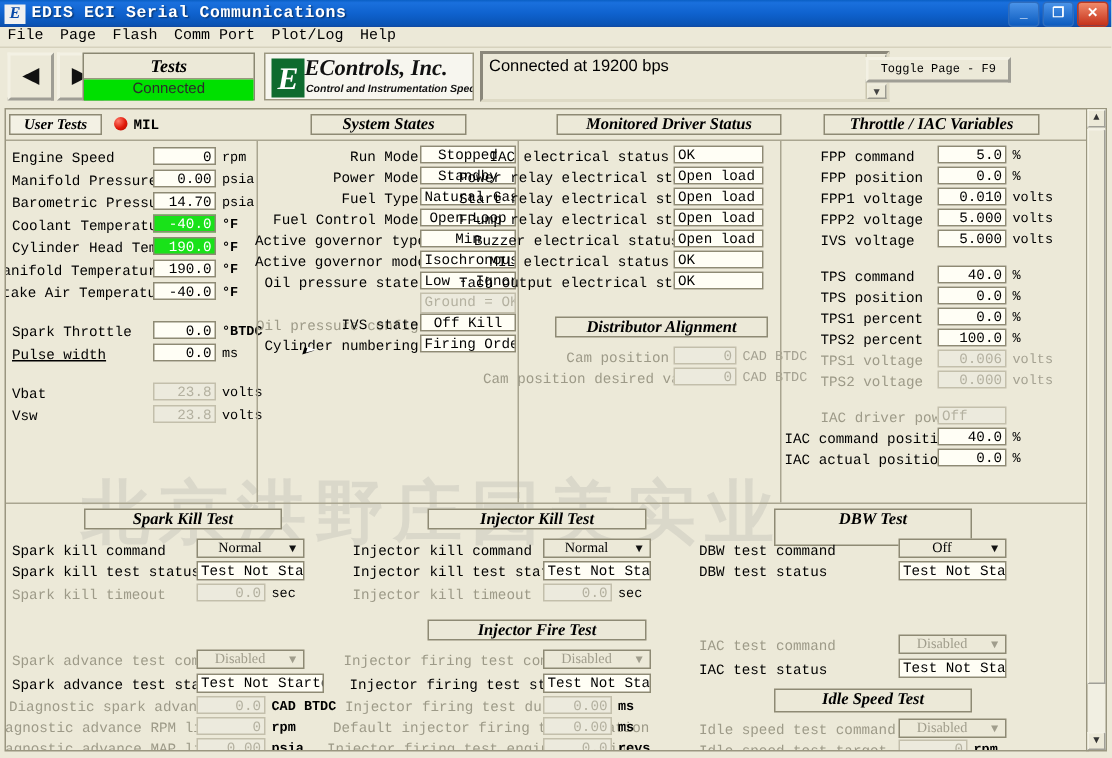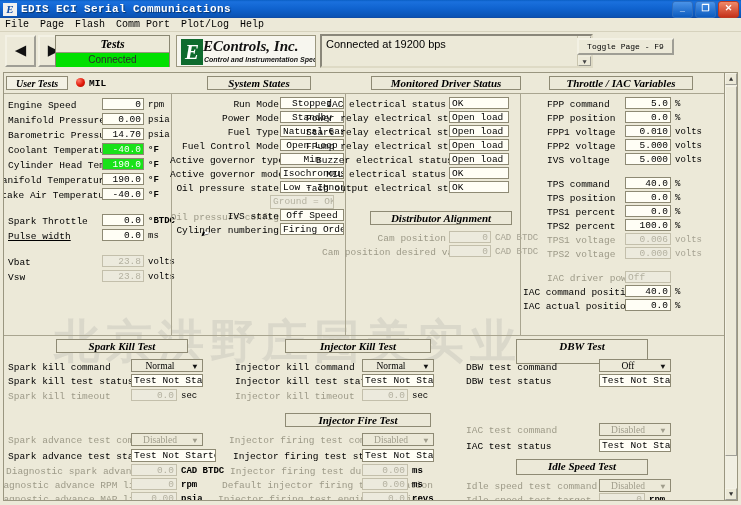--- a/index.html
+++ b/index.html
@@ -344,24 +344,24 @@
     <div class="lbl r" style="left:166px;top:82px;width:109px;">Active governor type</div>
     <div class="fld ctr" style="left:276px;top:80px;width:64px;height:12px;">Min</div>
 
     <div class="lbl r" style="left:166px;top:96px;width:109px;">Active governor mode</div>
     <div class="fld ctr" style="left:276px;top:94px;width:64px;height:12px;">Isochronous</div>
 
     <div class="lbl r" style="left:166px;top:110px;width:109px;">Oil pressure state</div>
     <div class="fld ctr" style="left:276px;top:108px;width:64px;height:12px;">Low - Ignored</div>
 
     <div class="lbl r dim" style="left:166px;top:139px;width:109px;">Oil pressure config</div>
-    <div class="fld ctr dim" style="left:266px;top:122px;width:64px;height:14px;text-align:right;">Ground = OK</div>
+    <div class="fld ctr dim" style="left:276px;top:122px;width:64px;height:14px;text-align:right;">Ground = OK</div>
 
     <div class="lbl r" style="left:170px;top:138px;width:105px;">IVS state</div>
-    <div class="fld ctr" style="left:276px;top:136px;width:64px;height:12px;">Off Speed</div>
+    <div class="fld ctr" style="left:276px;top:136px;width:64px;height:12px;">Off Kill</div>
 
     <div class="lbl r" style="left:166px;top:152px;width:109px;">Cylinder numbering</div>
     <div class="fld ctr" style="left:276px;top:150px;width:64px;height:12px;">Firing Order</div>
 
     <div class="vr" style="left:341px;top:21px;height:241px;"></div>
 
     <div class="grouptitle" style="left:367px;top:3px;width:150px;height:14px;">Monitored Driver Status</div>
 
     <div class="lbl r" style="left:322px;top:26px;width:120px;">IAC electrical status</div>
     <div class="fld" style="left:445px;top:24px;width:60px;height:12px;">OK</div>

